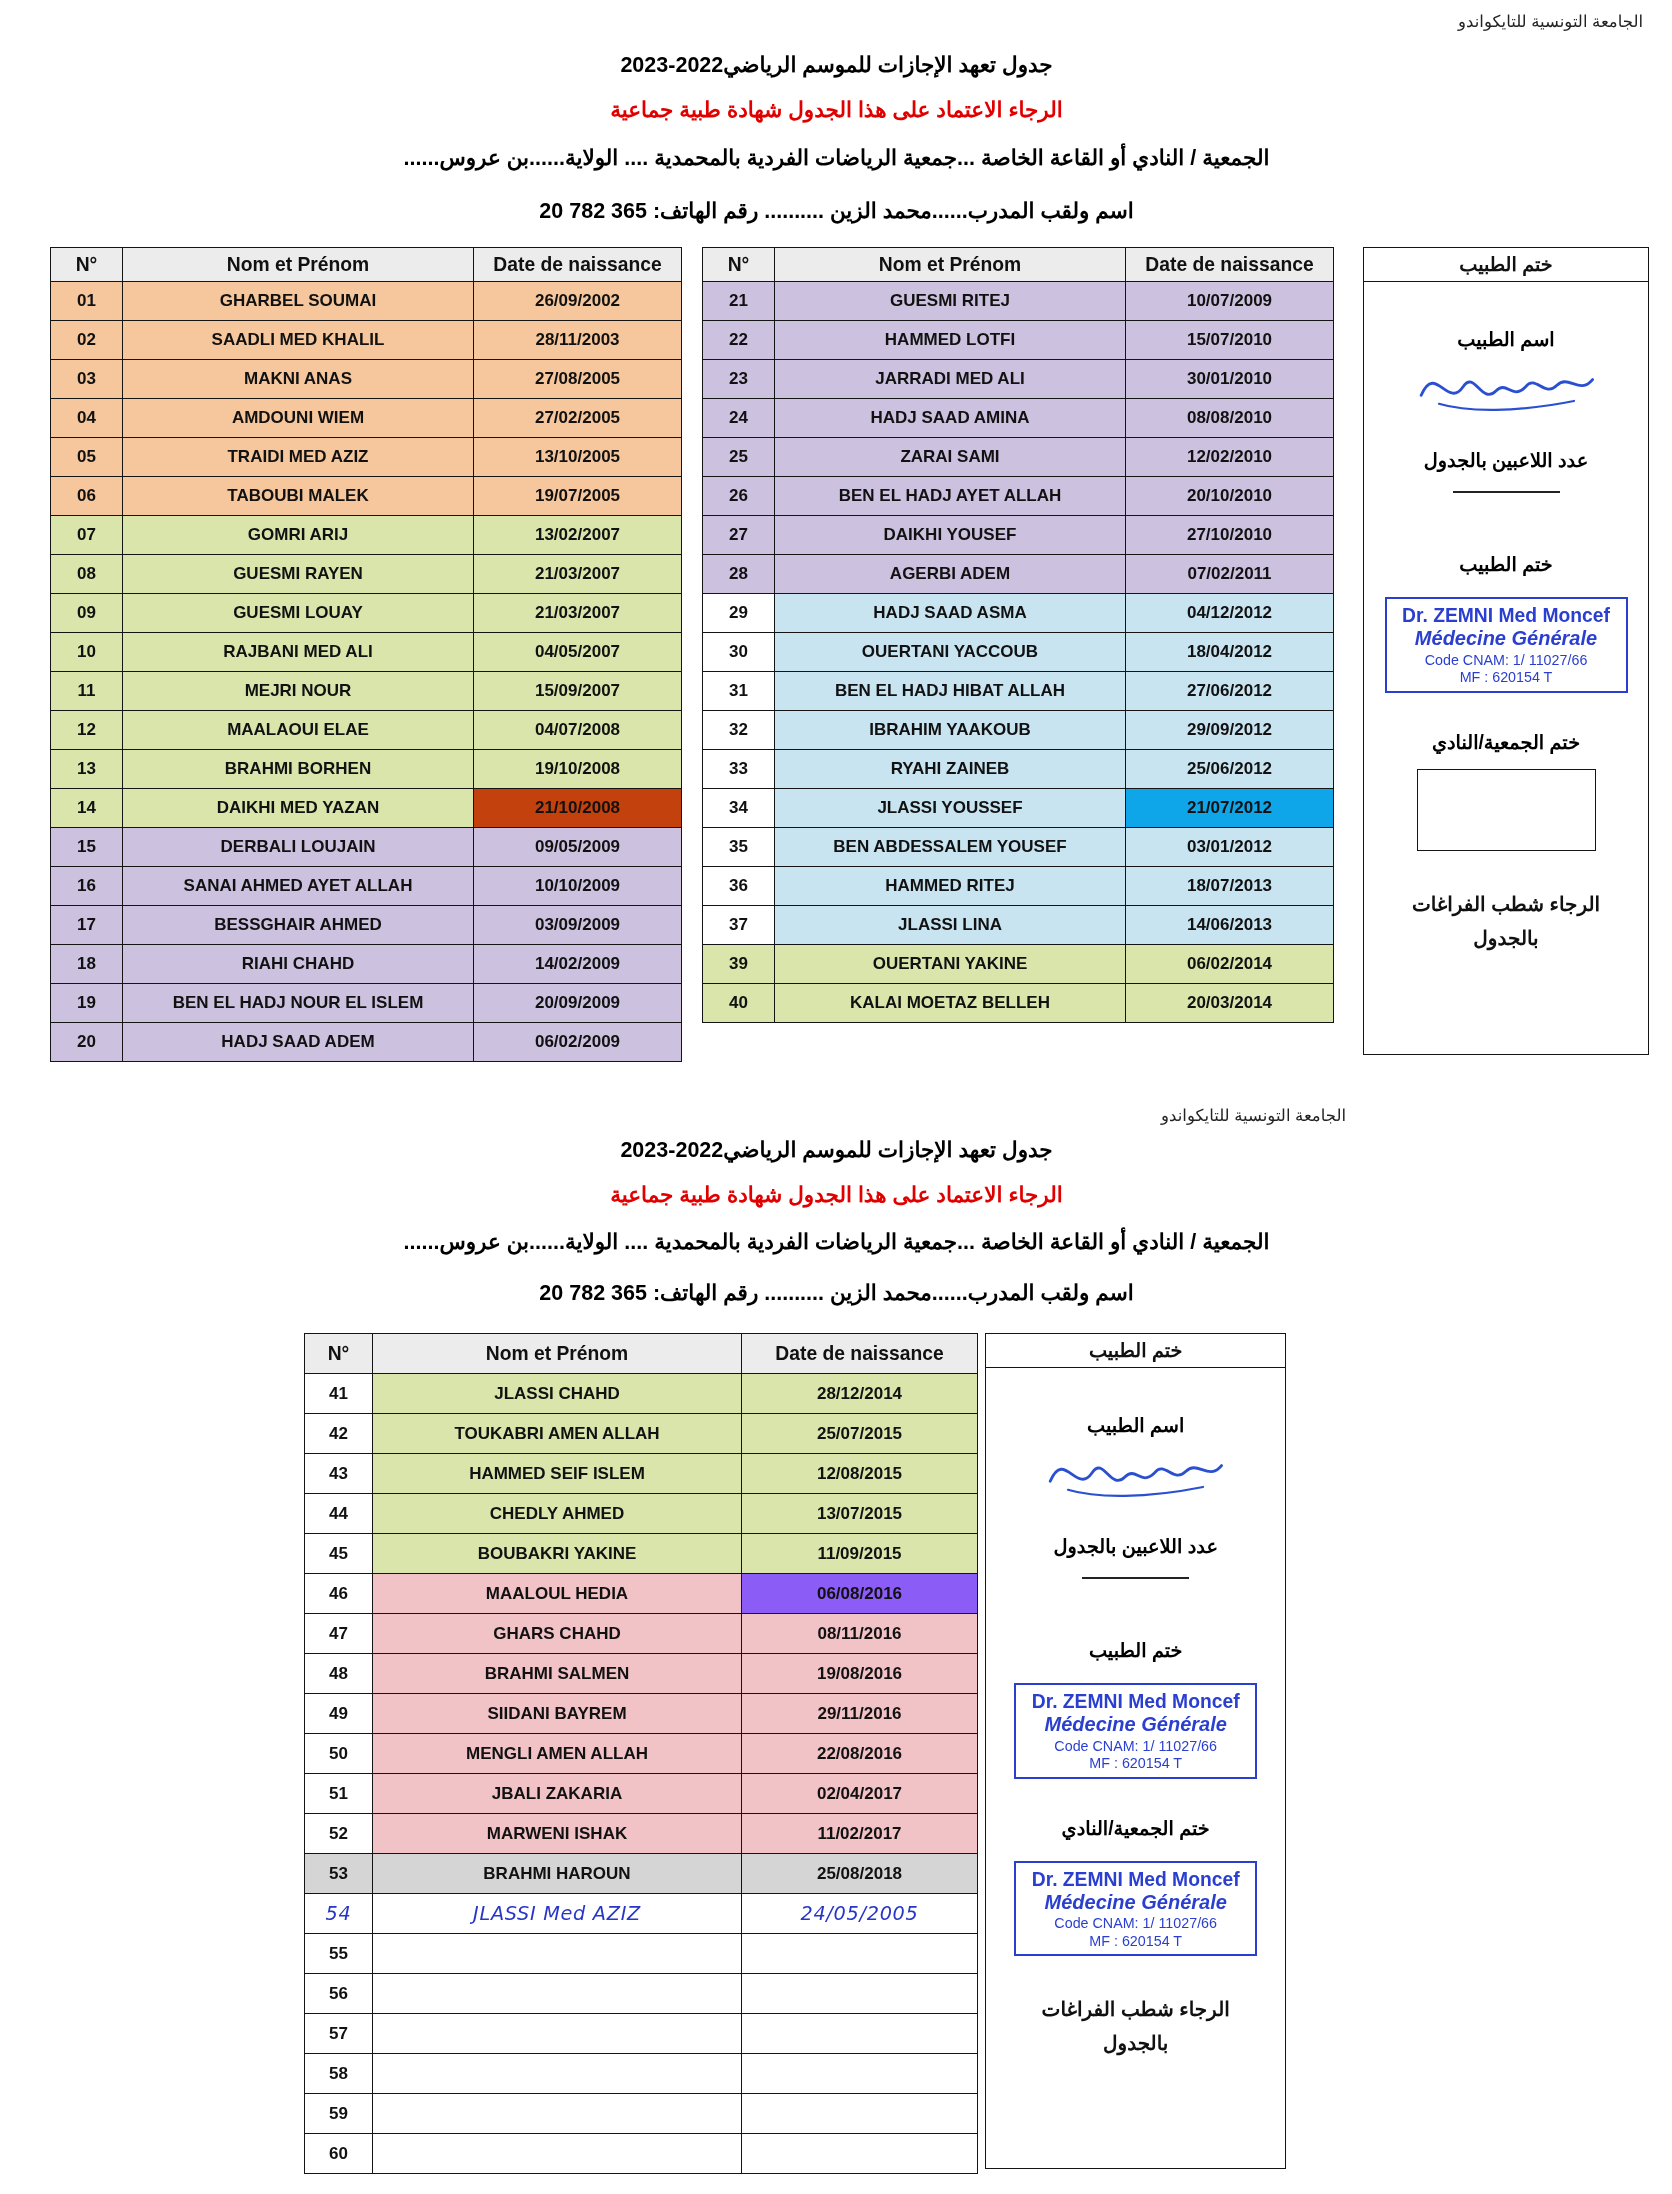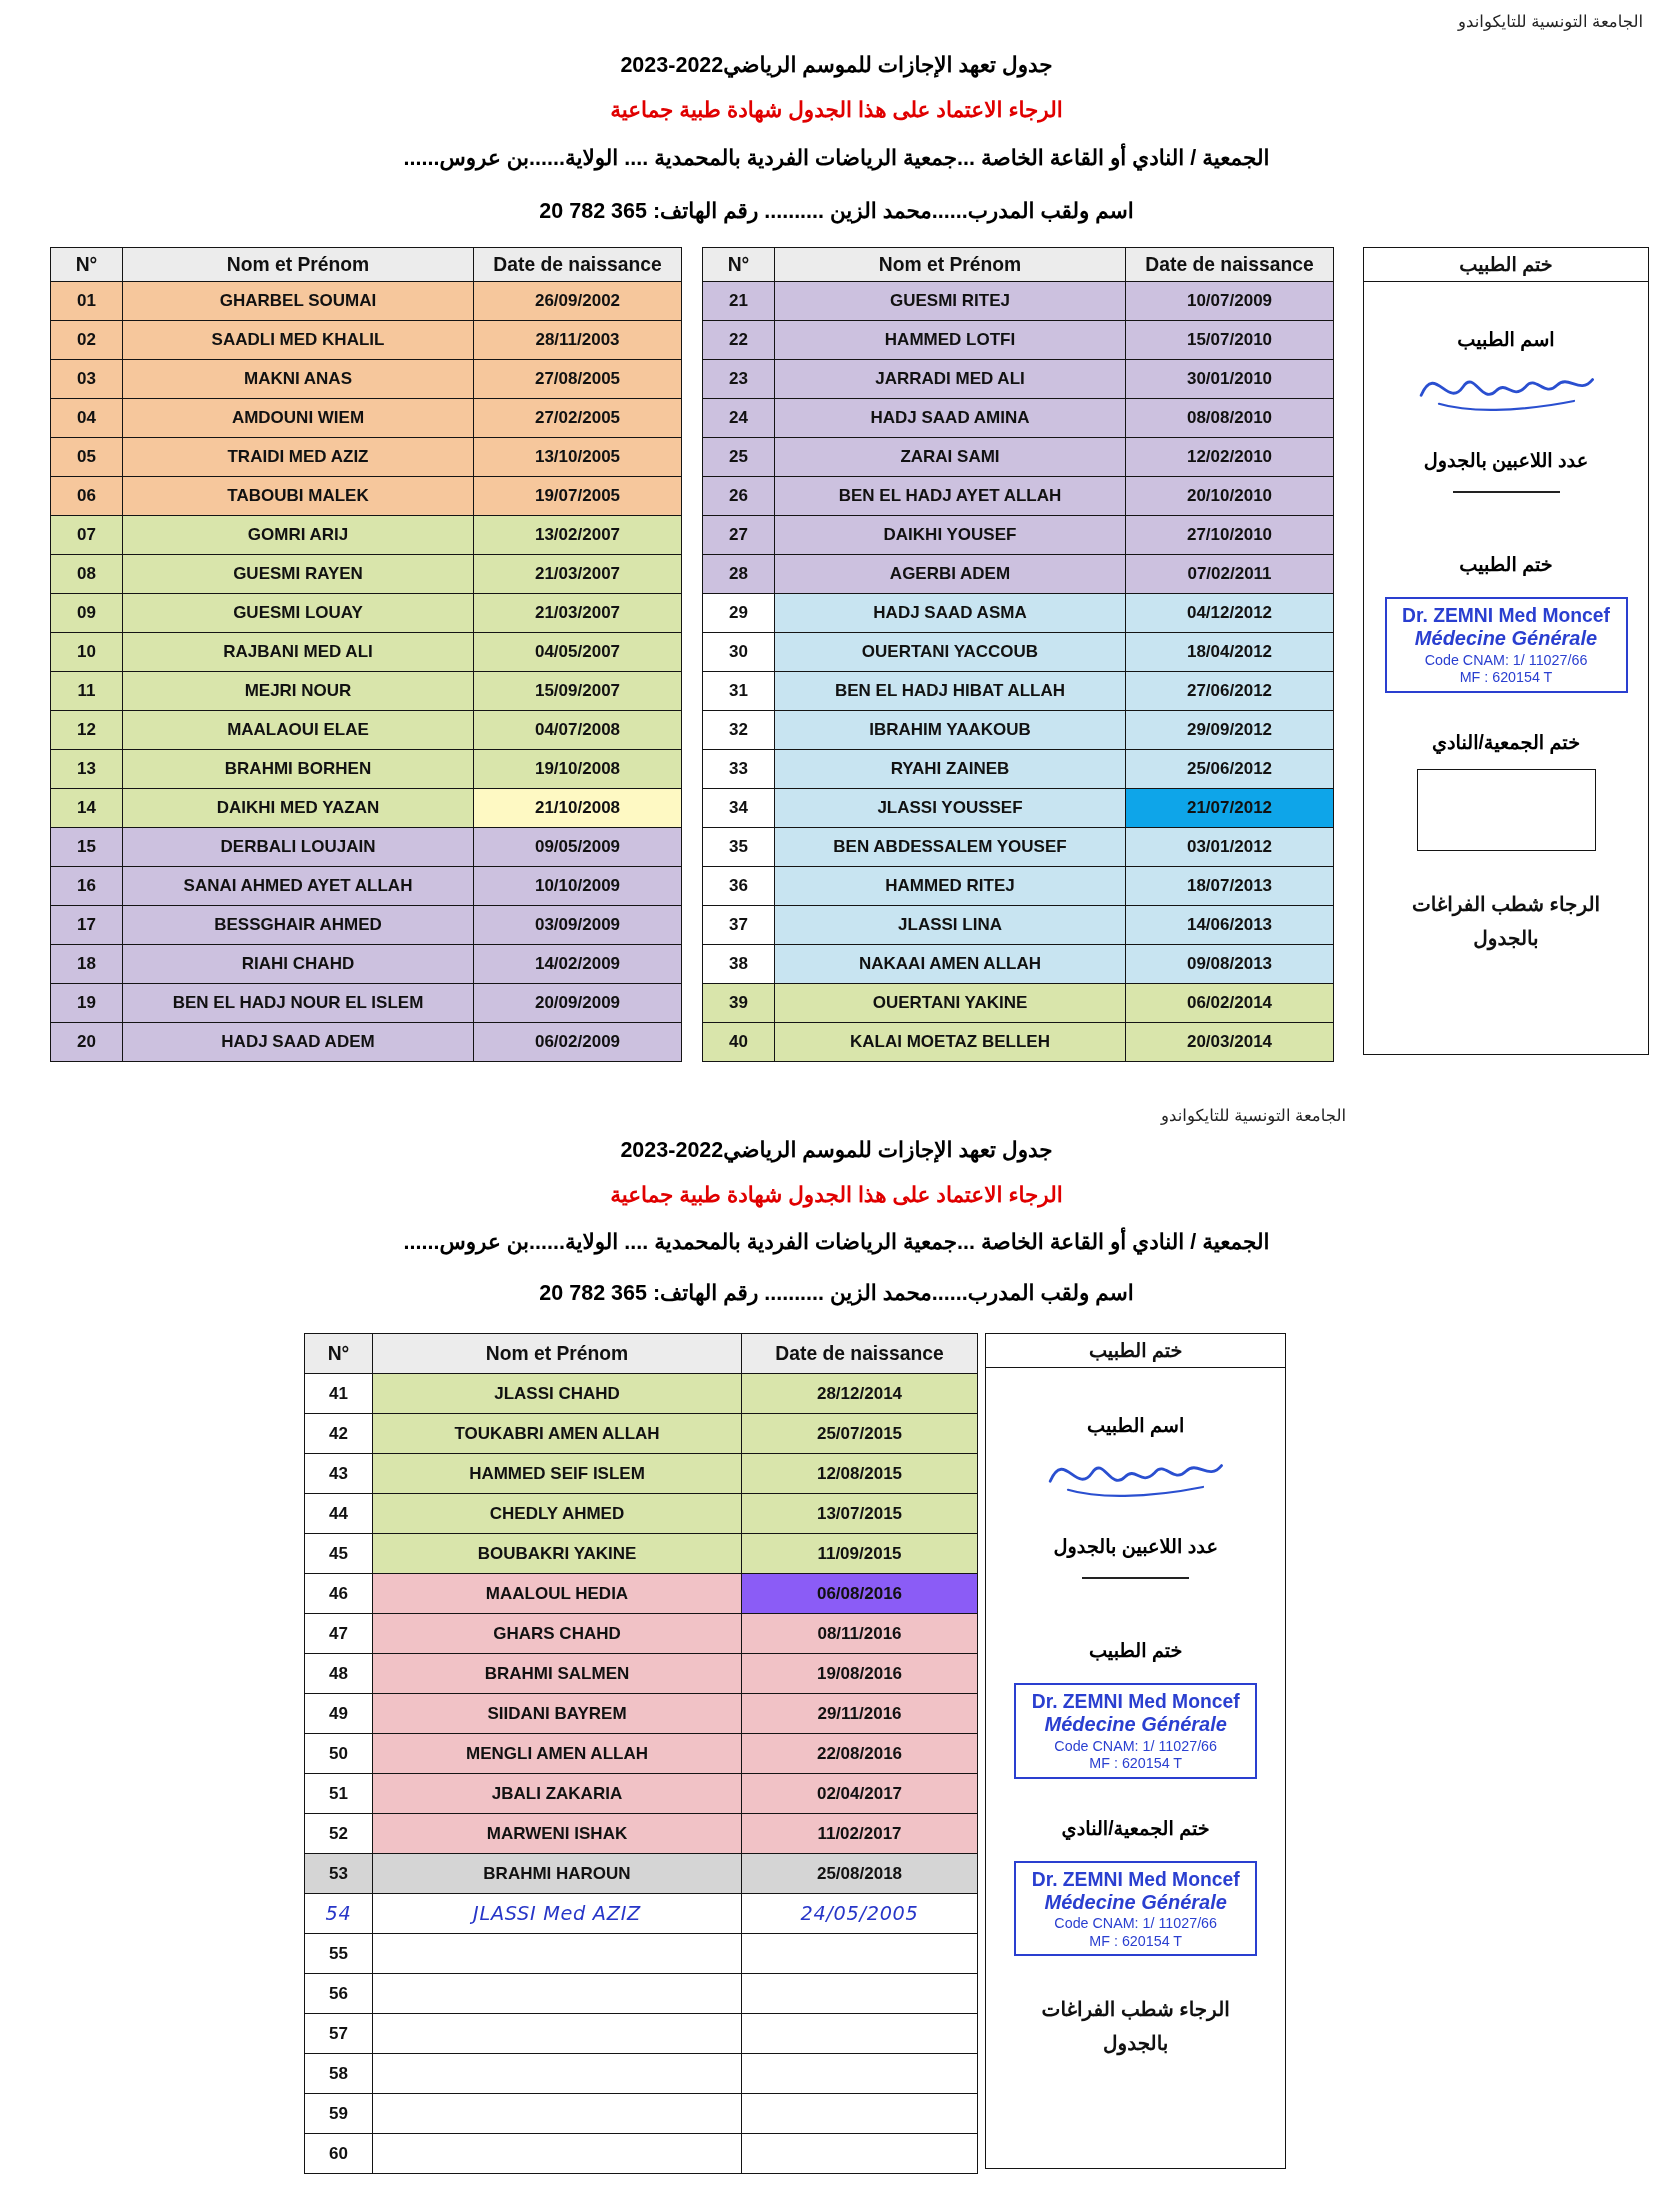--- a/index.html
+++ b/index.html
@@ -206,21 +206,21 @@
             <td style="background: rgb(217, 229, 171);">04/07/2008</td>
           </tr>
           <tr>
             <td style="background: rgb(217, 229, 171);">13</td>
             <td style="background: rgb(217, 229, 171);">BRAHMI BORHEN</td>
             <td style="background: rgb(217, 229, 171);">19/10/2008</td>
           </tr>
           <tr>
             <td style="background: rgb(217, 229, 171);">14</td>
             <td style="background: rgb(217, 229, 171);">DAIKHI MED YAZAN</td>
-            <td style="background: #fef9c3;">21/10/2008</td>
+            <td style="background: #c2410c;">21/10/2008</td>
           </tr>
           <tr>
             <td style="background: rgb(204, 193, 223);">15</td>
             <td style="background: rgb(204, 193, 223);">DERBALI LOUJAIN</td>
             <td style="background: rgb(204, 193, 223);">09/05/2009</td>
           </tr>
           <tr>
             <td style="background: rgb(204, 193, 223);">16</td>
             <td style="background: rgb(204, 193, 223);">SANAI AHMED AYET ALLAH</td>
             <td style="background: rgb(204, 193, 223);">10/10/2009</td>
@@ -334,25 +334,20 @@
           </tr>
           <tr>
             <td style="background: rgb(255, 255, 255);">36</td>
             <td style="background: rgb(200, 228, 241);">HAMMED RITEJ</td>
             <td style="background: rgb(200, 228, 241);">18/07/2013</td>
           </tr>
           <tr>
             <td style="background: rgb(255, 255, 255);">37</td>
             <td style="background: rgb(200, 228, 241);">JLASSI LINA</td>
             <td style="background: rgb(200, 228, 241);">14/06/2013</td>
-          </tr>
-          <tr>
-            <td style="background: rgb(255, 255, 255);">38</td>
-            <td style="background: rgb(200, 228, 241);">NAKAAI AMEN ALLAH</td>
-            <td style="background: rgb(200, 228, 241);">09/08/2013</td>
           </tr>
           <tr>
             <td style="background: rgb(217, 229, 171);">39</td>
             <td style="background: rgb(217, 229, 171);">OUERTANI YAKINE</td>
             <td style="background: rgb(217, 229, 171);">06/02/2014</td>
           </tr>
           <tr>
             <td style="background: rgb(217, 229, 171);">40</td>
             <td style="background: rgb(217, 229, 171);">KALAI MOETAZ BELLEH</td>
             <td style="background: rgb(217, 229, 171);">20/03/2014</td>

